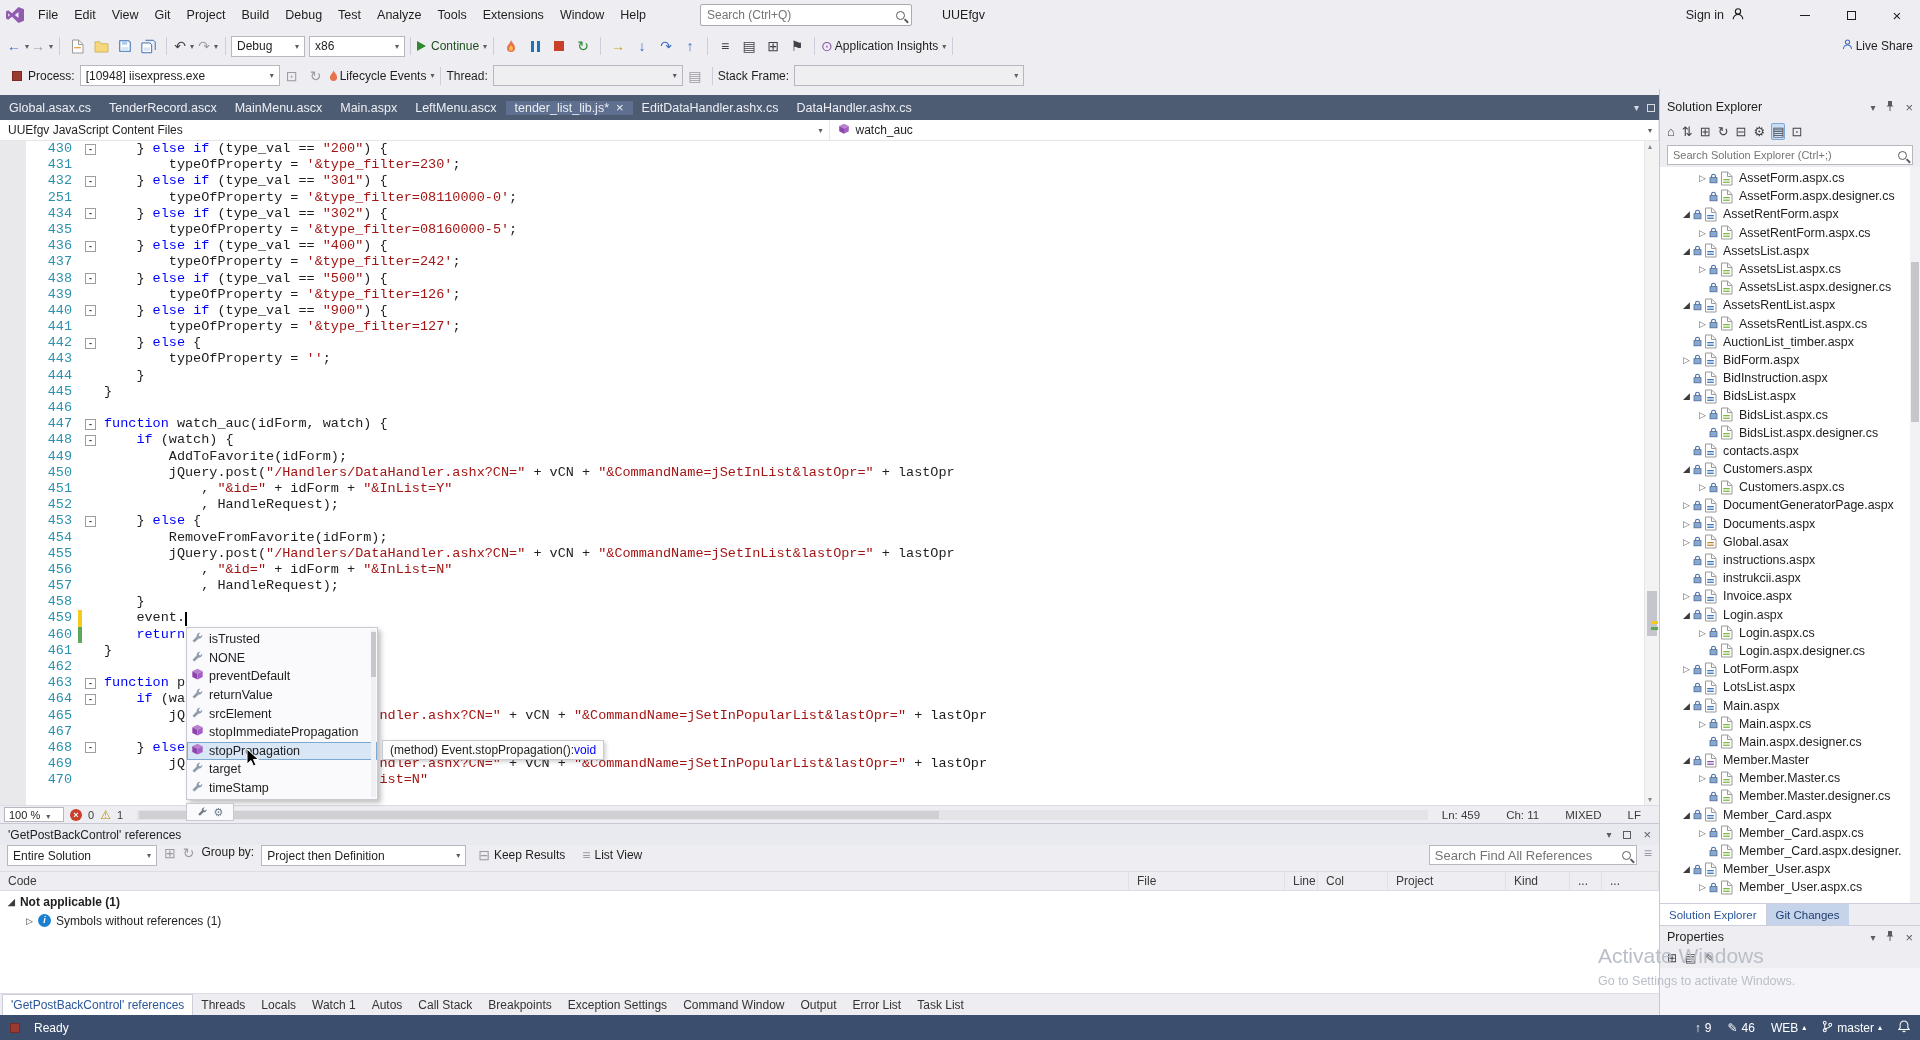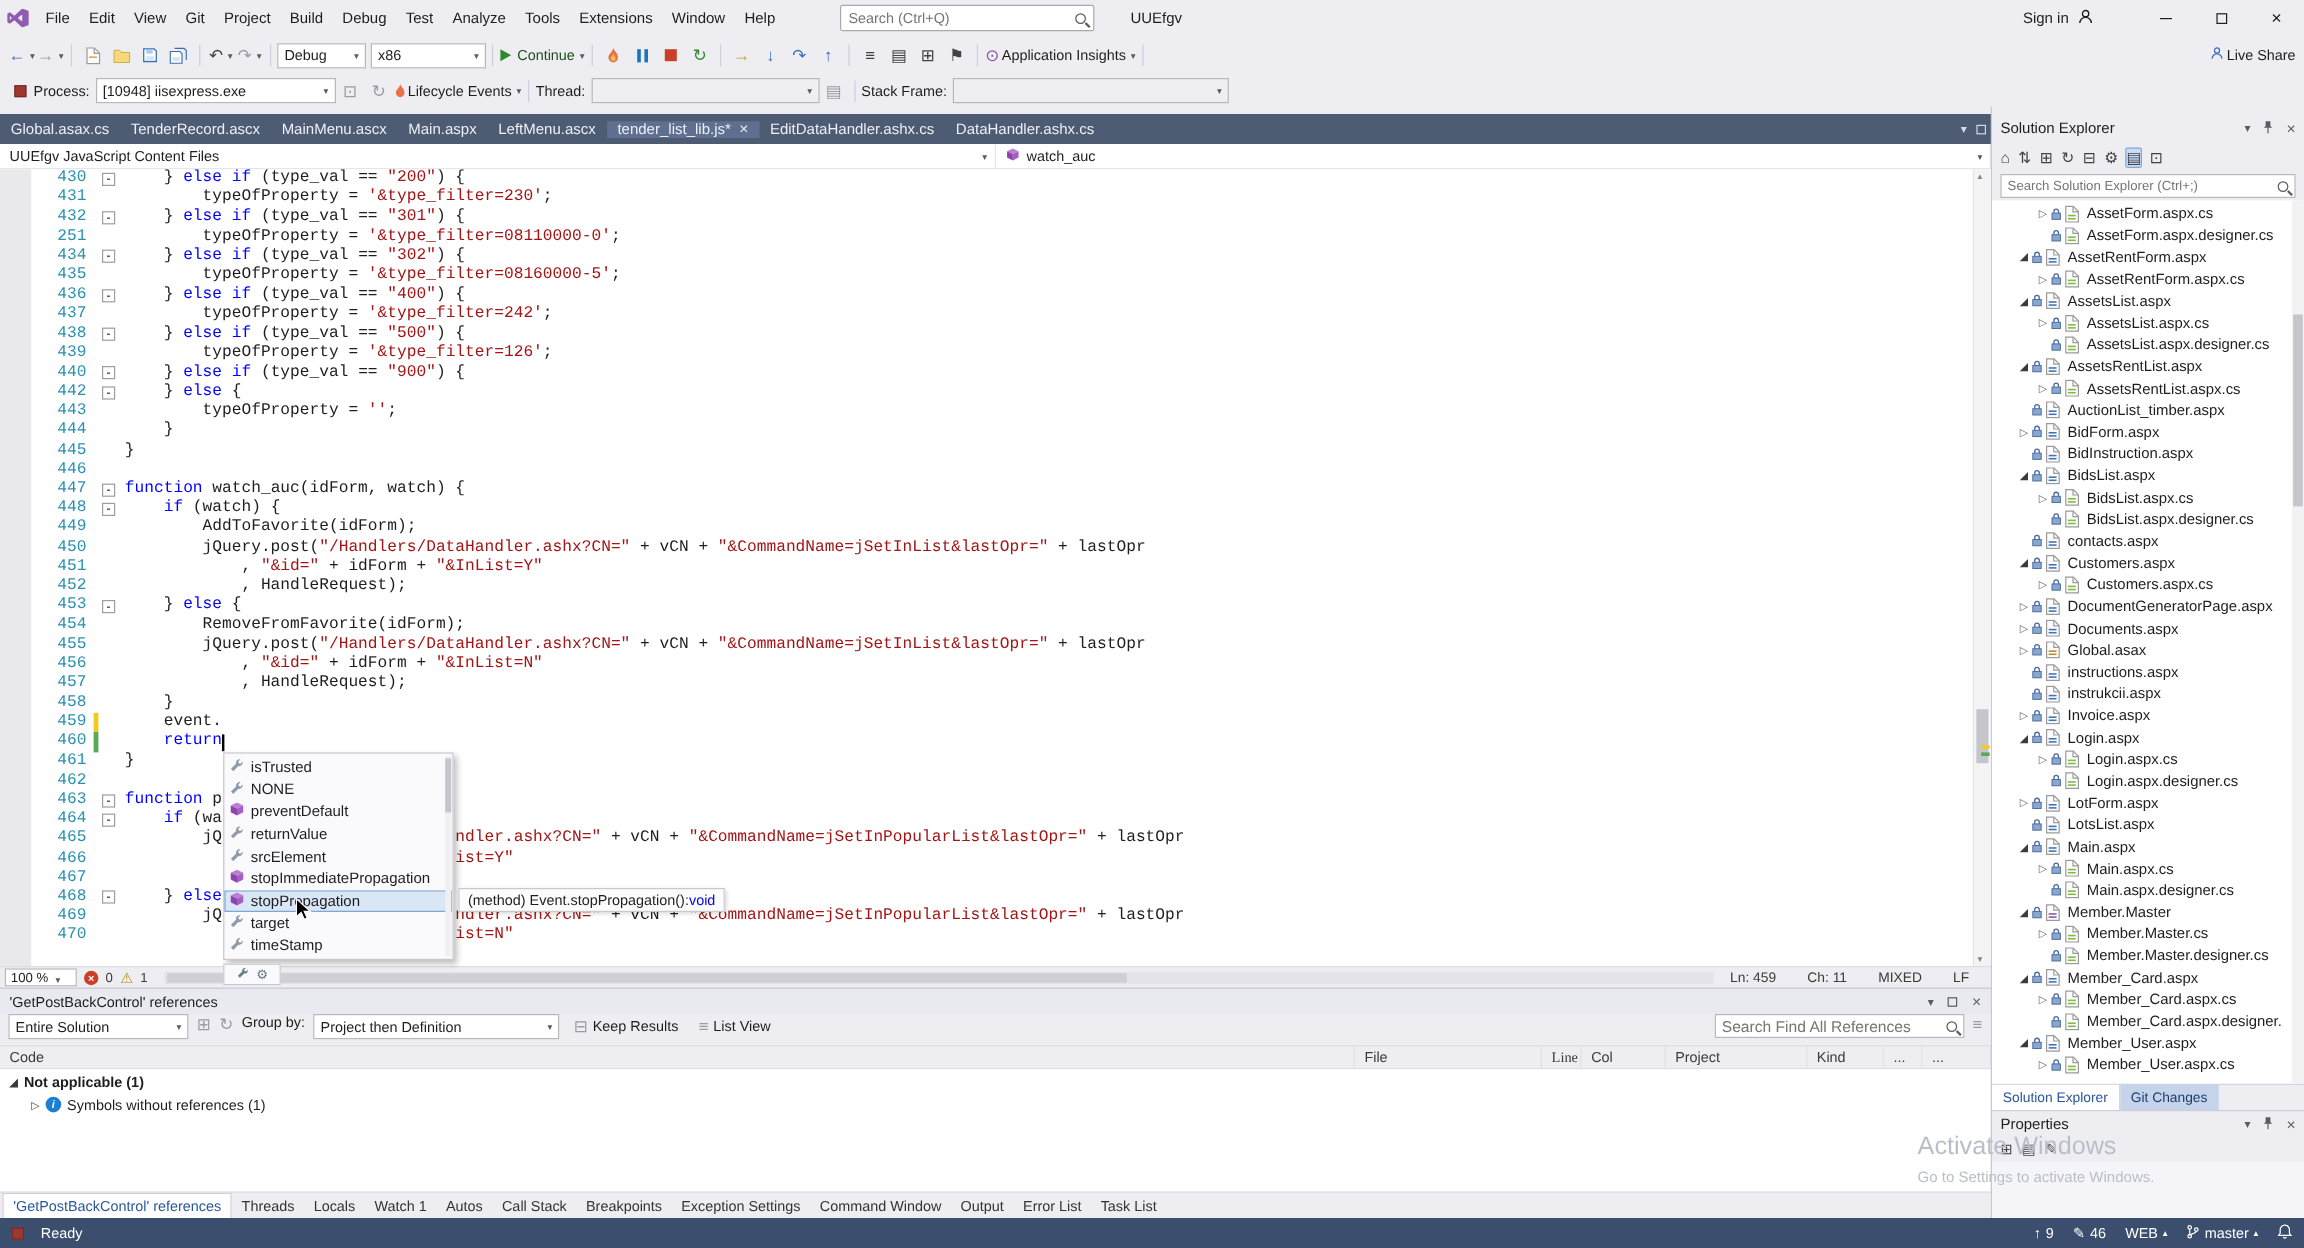--- a/index.html
+++ b/index.html
@@ -419,20 +419,21 @@
               <div class="line"><span class="num">431</span><span class="codetext"><span>        typeOfProperty = </span><span class="s">'&amp;type_filter=230'</span><span>;</span></span></div>
               <div class="line"><span class="num">432</span><span class="fold">-</span><span class="codetext"><span>    } </span><span class="k">else</span><span> </span><span class="k">if</span><span> (type_val == </span><span class="s">"301"</span><span>) {</span></span></div>
               <div class="line"><span class="num">251</span><span class="codetext"><span>        typeOfProperty = </span><span class="s">'&amp;type_filter=08110000-0'</span><span>;</span></span></div>
               <div class="line"><span class="num">434</span><span class="fold">-</span><span class="codetext"><span>    } </span><span class="k">else</span><span> </span><span class="k">if</span><span> (type_val == </span><span class="s">"302"</span><span>) {</span></span></div>
               <div class="line"><span class="num">435</span><span class="codetext"><span>        typeOfProperty = </span><span class="s">'&amp;type_filter=08160000-5'</span><span>;</span></span></div>
               <div class="line"><span class="num">436</span><span class="fold">-</span><span class="codetext"><span>    } </span><span class="k">else</span><span> </span><span class="k">if</span><span> (type_val == </span><span class="s">"400"</span><span>) {</span></span></div>
               <div class="line"><span class="num">437</span><span class="codetext"><span>        typeOfProperty = </span><span class="s">'&amp;type_filter=242'</span><span>;</span></span></div>
               <div class="line"><span class="num">438</span><span class="fold">-</span><span class="codetext"><span>    } </span><span class="k">else</span><span> </span><span class="k">if</span><span> (type_val == </span><span class="s">"500"</span><span>) {</span></span></div>
               <div class="line"><span class="num">439</span><span class="codetext"><span>        typeOfProperty = </span><span class="s">'&amp;type_filter=126'</span><span>;</span></span></div>
               <div class="line"><span class="num">440</span><span class="fold">-</span><span class="codetext"><span>    } </span><span class="k">else</span><span> </span><span class="k">if</span><span> (type_val == </span><span class="s">"900"</span><span>) {</span></span></div>
+              <div class="line"><span class="num">441</span><span class="codetext"><span>        typeOfProperty = </span><span class="s">'&amp;type_filter=127'</span><span>;</span></span></div>
               <div class="line"><span class="num">442</span><span class="fold">-</span><span class="codetext"><span>    } </span><span class="k">else</span><span> {</span></span></div>
               <div class="line"><span class="num">443</span><span class="codetext"><span>        typeOfProperty = </span><span class="s">''</span><span>;</span></span></div>
               <div class="line"><span class="num">444</span><span class="codetext"><span>    }</span></span></div>
               <div class="line"><span class="num">445</span><span class="codetext"><span>}</span></span></div>
               <div class="line"><span class="num">446</span><span class="codetext"></span></div>
               <div class="line"><span class="num">447</span><span class="fold">-</span><span class="codetext"><span class="k">function</span><span> watch_auc(idForm, watch) {</span></span></div>
               <div class="line"><span class="num">448</span><span class="fold">-</span><span class="codetext"><span>    </span><span class="k">if</span><span> (watch) {</span></span></div>
               <div class="line"><span class="num">449</span><span class="codetext"><span>        AddToFavorite(idForm);</span></span></div>
               <div class="line"><span class="num">450</span><span class="codetext"><span>        jQuery.post(</span><span class="s">"/Handlers/DataHandler.ashx?CN="</span><span> + vCN + </span><span class="s">"&amp;CommandName=jSetInList&amp;lastOpr="</span><span> + lastOpr</span></span></div>
               <div class="line"><span class="num">451</span><span class="codetext"><span>            , </span><span class="s">"&amp;id="</span><span> + idForm + </span><span class="s">"&amp;InList=Y"</span></span></div>
@@ -443,21 +444,20 @@
               <div class="line"><span class="num">456</span><span class="codetext"><span>            , </span><span class="s">"&amp;id="</span><span> + idForm + </span><span class="s">"&amp;InList=N"</span></span></div>
               <div class="line"><span class="num">457</span><span class="codetext"><span>            , HandleRequest);</span></span></div>
               <div class="line"><span class="num">458</span><span class="codetext"><span>    }</span></span></div>
               <div class="line"><span class="num">459</span><span class="chg" style="background: rgb(242, 203, 29);"></span><span class="codetext"><span>    event.</span></span></div>
               <div class="line"><span class="num">460</span><span class="chg" style="background: rgb(91, 168, 91);"></span><span class="codetext"><span>    </span><span class="k">return</span></span></div>
               <div class="line"><span class="num">461</span><span class="codetext"><span>}</span></span></div>
               <div class="line"><span class="num">462</span><span class="codetext"></span></div>
               <div class="line"><span class="num">463</span><span class="fold">-</span><span class="codetext"><span class="k">function</span><span> p</span></span></div>
               <div class="line"><span class="num">464</span><span class="fold">-</span><span class="codetext"><span>    </span><span class="k">if</span><span> (wa</span></span></div>
               <div class="line"><span class="num">465</span><span class="codetext"><span>        jQ                        </span><span class="s">ndler.ashx?CN="</span><span> + vCN + </span><span class="s">"&amp;CommandName=jSetInPopularList&amp;lastOpr="</span><span> + lastOpr</span></span></div>
-              <div class="line"><span class="num">466</span><span class="codetext"><span>                                  </span><span class="s">ist=Y"</span></span></div>
               <div class="line"><span class="num">467</span><span class="codetext"></span></div>
               <div class="line"><span class="num">468</span><span class="fold">-</span><span class="codetext"><span>    } </span><span class="k">else</span><span> {</span></span></div>
               <div class="line"><span class="num">469</span><span class="codetext"><span>        jQ                        </span><span class="s">ndler.ashx?CN="</span><span> + vCN + </span><span class="s">"&amp;CommandName=jSetInPopularList&amp;lastOpr="</span><span> + lastOpr</span></span></div>
               <div class="line"><span class="num">470</span><span class="codetext"><span>                                  </span><span class="s">ist=N"</span></span></div>
             </div>
           <div class="caret" id="caret" style="top: 470.8px;"></div>
         </div>
         <div class="vscroll">
           <span style="position:absolute;top:1px;left:3px">▴</span>
           <span style="position:absolute;bottom:1px;left:3px">▾</span>
@@ -599,21 +599,21 @@
         </div>
         <span class="glyph gray">≡</span>
       </div>
       <div class="refcols">
           <div class="rcol" style="width: 1129px;">
             <span>Code</span>
           </div>
           <div class="rcol" style="width: 156px;">
             <span>File</span>
           </div>
-          <div class="rcol" style="width: 33px; font-family: Liberation Serif, serif;">
+          <div class="rcol" style="width: 33px;">
             <span>Line</span>
           </div>
           <div class="rcol" style="width: 70px;">
             <span>Col</span>
           </div>
           <div class="rcol" style="width: 118px;">
             <span>Project</span>
           </div>
           <div class="rcol" style="width: 64px;">
             <span>Kind</span>

